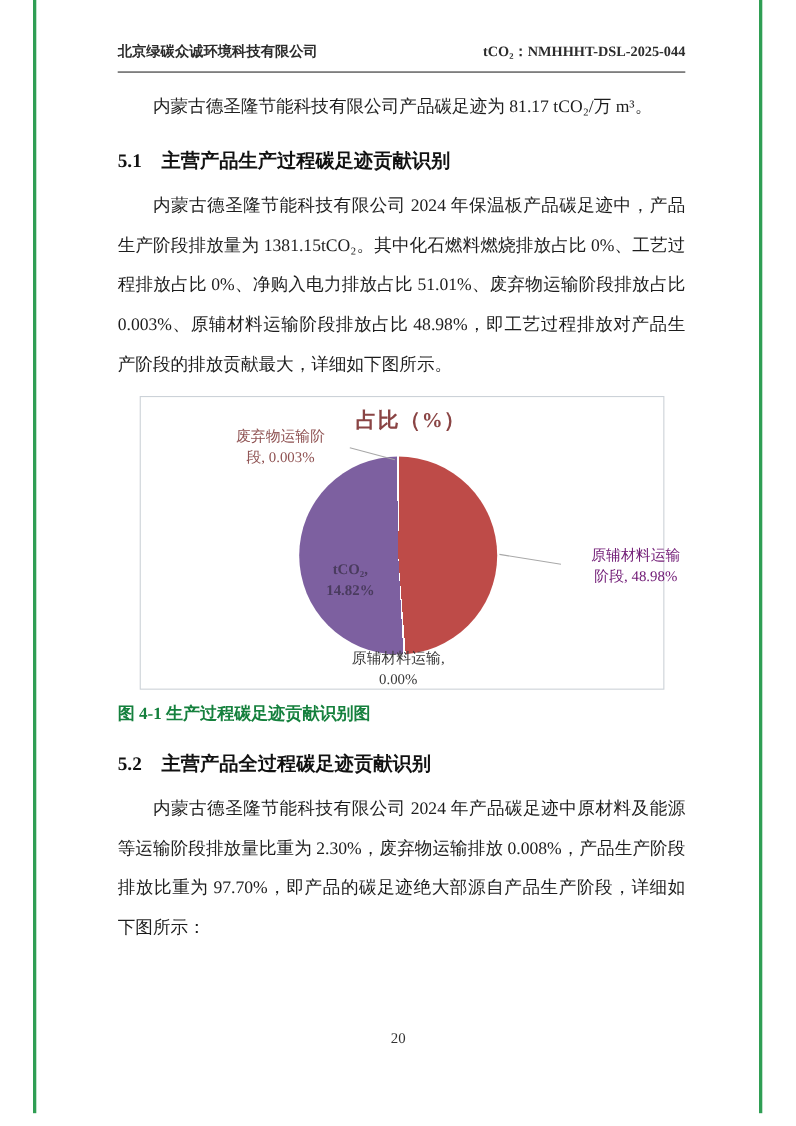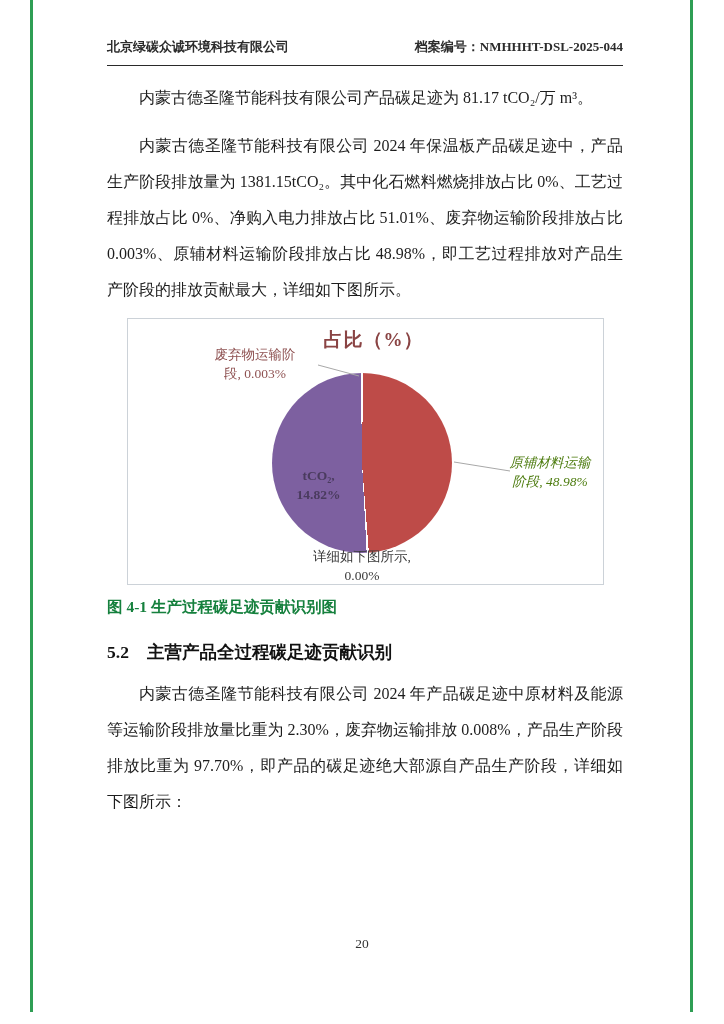--- a/index.html
+++ b/index.html
@@ -32,44 +32,48 @@
     border:1px solid #ccd2d8; background:#fff; box-sizing:border-box;
   }
   .chart-title {
     position:absolute; top:8px; left:16px; right:0; text-align:center;
     font-size:19px; font-weight:bold; color:#8a4444; letter-spacing:1px;
   }
   .pie { position:absolute; left:144px; top:54px; width:180px; height:180px; border-radius:50%; }
   .leaders { position:absolute; left:0; top:0; width:477px; height:267px; pointer-events:none; }
   .lab { position:absolute; font-size:13.5px; line-height:19px; text-align:center; }
   .lab-waste  { left:62px;  top:26px;  width:130px; color:#8f5252; }
-  .lab-raw    { left:372px; top:134px; width:100px; color:#4d7c0f;font-style:italic; }
+  .lab-raw    { left:400px; top:134px; width:100px; color:#701a75; }
   .lab-elec   { left:148px; top:147px; width:85px;  color:#4a3b5e; font-weight:bold; }
   .lab-fossil { left:178px; top:228px; width:112px; color:#3a3a3a; }
 
   .fig-caption { margin:12px 0 0; text-align:left; font-weight:bold; font-size:15.5px; color:#15803d; }
 
   .page-num { position:absolute; left:0; right:0; top:936px; text-align:center; font-size:13.5px; color:#333; }
 </style>
 </head>
 <body>
 
 <div class="page">
   <div class="edge-line edge-left"></div>
   <div class="edge-line edge-right"></div>
 
   <div class="content">
 
     <div class="doc-header">
       <span class="left">北京绿碳众诚环境科技有限公司</span>
-      <span class="right"><span>档案编号：</span><span>NMHHHT-DSL-2025-044</span></span>
+      <span class="right"><span>tCO₂：</span><span>NMHHHT-DSL-2025-044</span></span>
     </div>
 
     <p class="p-intro">内蒙古德圣隆节能科技有限公司产品碳足迹为 81.17 tCO₂/万 m³。</p>
 
+    <div class="h-sec">
+      <span class="h-num">5.1</span>
+      <span>主营产品生产过程碳足迹贡献识别</span>
+    </div>
 
     <p class="para">内蒙古德圣隆节能科技有限公司 2024 年保温板产品碳足迹中，产品生产阶段排放量为 1381.15tCO₂。其中化石燃料燃烧排放占比 0%、工艺过程排放占比 0%、净购入电力排放占比 51.01%、废弃物运输阶段排放占比 0.003%、原辅材料运输阶段排放占比 48.98%，即工艺过程排放对产品生产阶段的排放贡献最大，详细如下图所示。</p>
 
     <div class="chart-box">
       <div class="chart-title">占比（%）</div>
 
       <div class="pie" id="pie" style="background: conic-gradient(rgb(255, 255, 255) 0deg, rgb(255, 255, 255) 0.7deg, rgb(190, 75, 72) 0.7deg, rgb(190, 75, 72) 175.628deg, rgb(255, 255, 255) 175.628deg, rgb(255, 255, 255) 176.328deg, rgb(255, 255, 255) 176.328deg, rgb(255, 255, 255) 177.028deg, rgb(125, 96, 160) 177.028deg, rgb(125, 96, 160) 359.264deg, rgb(255, 255, 255) 359.264deg, rgb(255, 255, 255) 359.964deg);"></div>
 
       <svg class="leaders" viewBox="0 0 477 267">
         <polyline points="190,46 231,57" fill="none" stroke="#a8a8a8" stroke-width="1"></polyline>
@@ -82,21 +86,21 @@
       </div>
       <div class="lab lab-raw">
         <div>原辅材料运输</div>
         <div>阶段, 48.98%</div>
       </div>
       <div class="lab lab-elec">
         <div>tCO₂,</div>
         <div>14.82%</div>
       </div>
       <div class="lab lab-fossil">
-        <div>详细如下图所示,</div>
+        <div>原辅材料运输,</div>
         <div>0.00%</div>
       </div>
     </div>
 
     <p class="fig-caption">图 4-1 生产过程碳足迹贡献识别图</p>
 
     <div class="h-sec">
       <span class="h-num">5.2</span>
       <span>主营产品全过程碳足迹贡献识别</span>
     </div>

